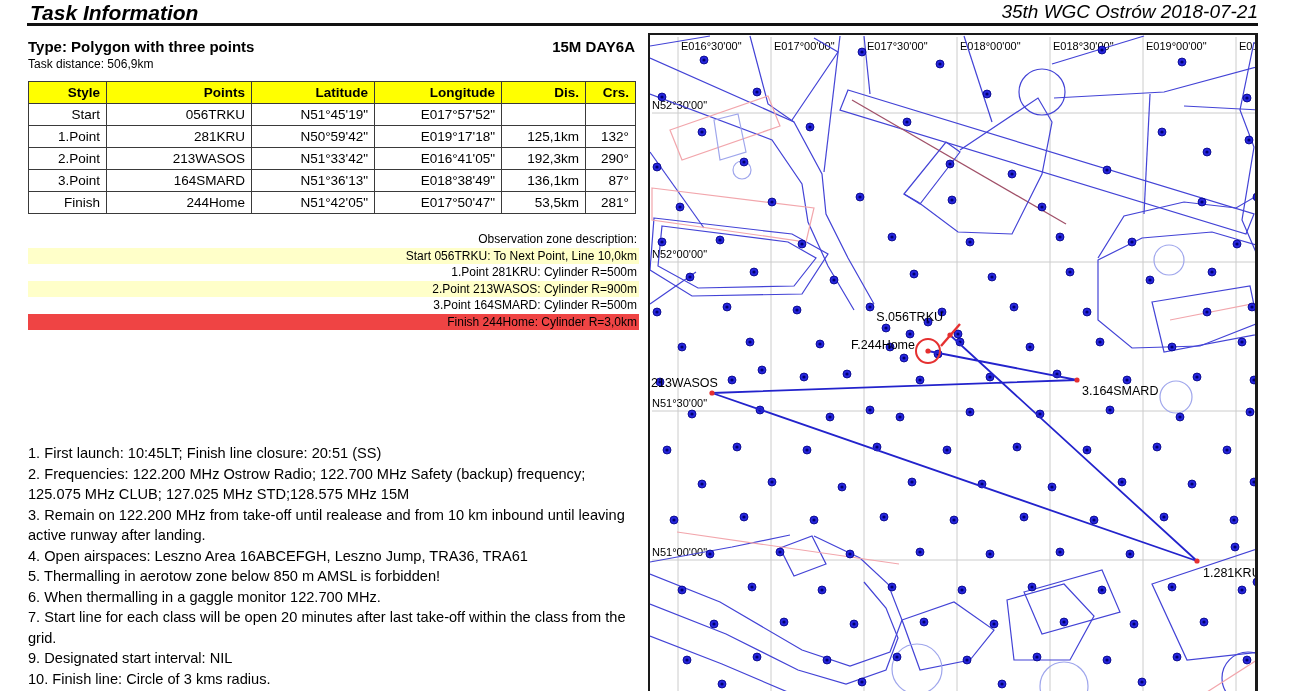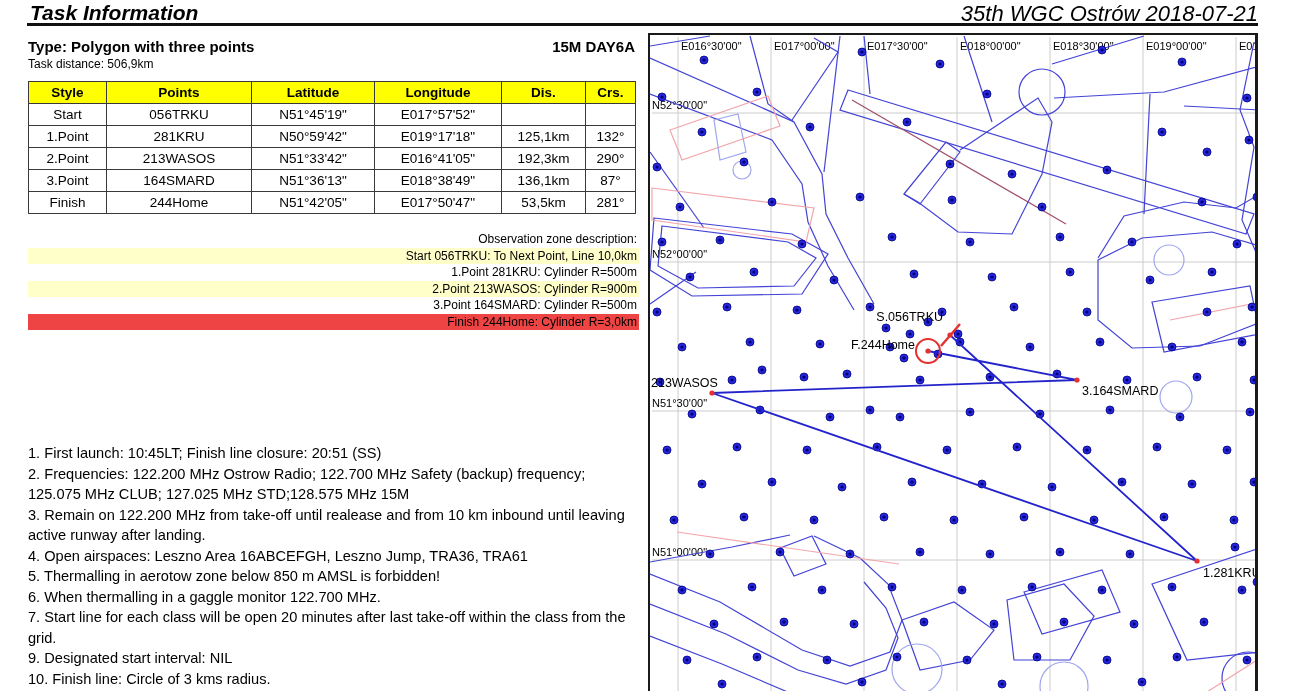--- a/index.html
+++ b/index.html
@@ -1,23 +1,23 @@
 <!DOCTYPE html>
 <html><head>
 <meta charset="utf-8">
 <style>
   html,body{margin:0;padding:0;background:#fff;font-family:"Liberation Sans",sans-serif;}
   body{width:1295px;height:691px;overflow:hidden;position:relative;color:#000;}
   .page-rule{position:absolute;left:27px;top:23px;width:1231px;height:3px;background:#111;}
   .doc-title{position:absolute;left:30px;top:1px;font-size:21px;font-weight:bold;font-style:italic;}
-  .event-title{position:absolute;right:37px;top:1px;font-size:22px;font-style:italic;}
+  .event-title{position:absolute;right:37px;top:1px;font-size:19px;font-style:italic;}
   .type-line{position:absolute;left:28px;top:38px;width:607px;font-size:15px;font-weight:bold;display:flex;justify-content:space-between;}
   .dist-line{position:absolute;left:28px;top:57px;font-size:12px;font-weight:normal;}
   table.tp{position:absolute;left:28px;top:81px;border-collapse:collapse;table-layout:fixed;width:607px;font-size:13.5px;}
-  table.tp td,table.tp th{border:1px solid #3a3a3a;padding:1px 0;height:19px;text-align:center;font-weight:normal;overflow:hidden;white-space:nowrap;}
+  table.tp td,table.tp th{border:1px solid #3a3a3a;padding:1px 6px;height:19px;text-align:right;font-weight:normal;overflow:hidden;white-space:nowrap;}
   table.tp th{background:#ffff00;font-weight:bold;}
   .obs{position:absolute;left:28px;top:231px;width:611px;font-size:12px;line-height:16.5px;}
   .obs .ln{padding:0 2px;text-align:right;}
   .notes{position:absolute;left:28px;top:443px;width:612px;font-size:14.6px;line-height:20.5px;}
   .map-wrap{position:absolute;left:648px;top:33px;width:610px;height:658px;border-top:2px solid #1a1a1a;border-left:2px solid #1a1a1a;border-right:3px solid #1a1a1a;box-sizing:border-box;background:#fff;overflow:hidden;}
   svg{display:block;}
 </style>
 </head>
 <body>
 

